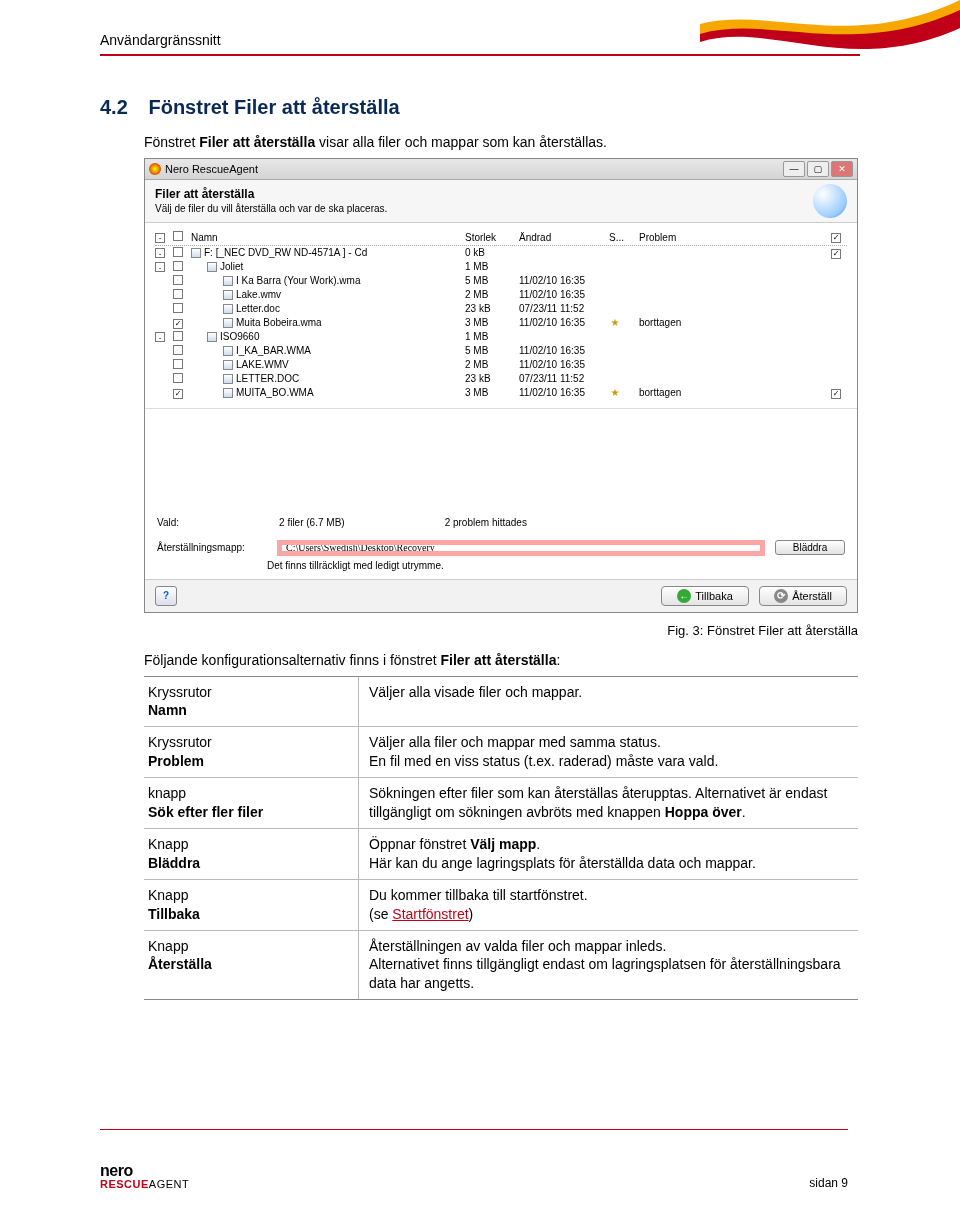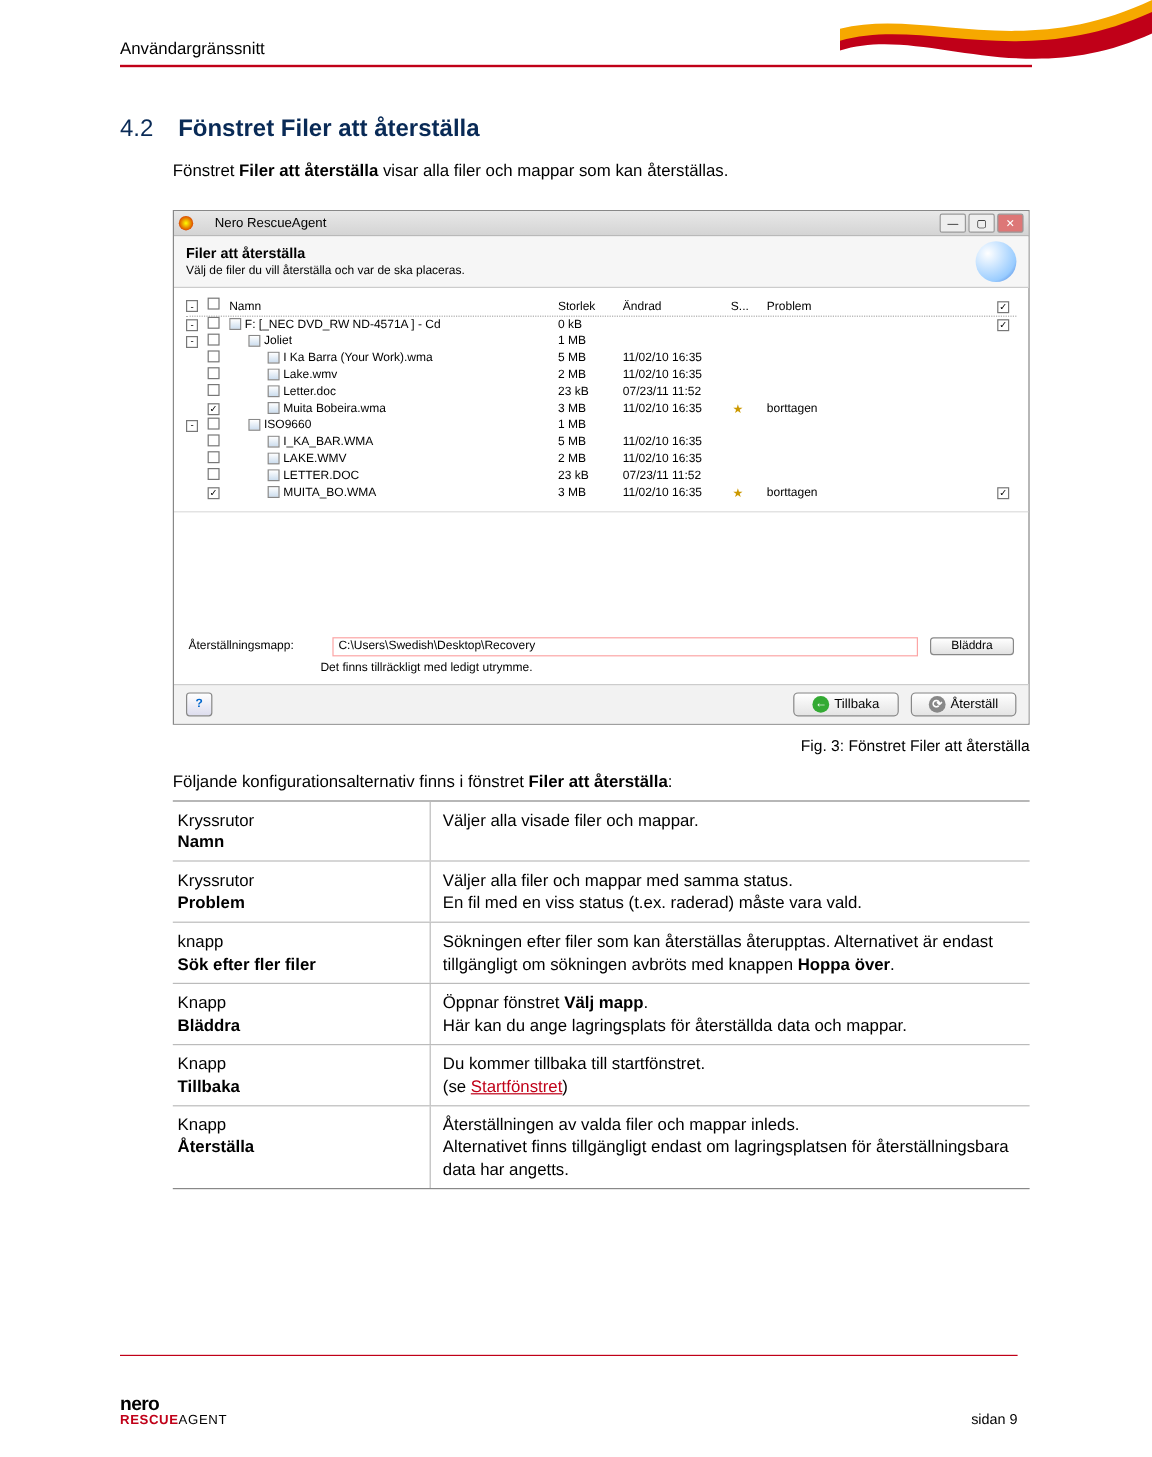--- a/index.html
+++ b/index.html
@@ -27,34 +27,34 @@
   .page-header-line {
     height: 2px;
     background: #c00018;
     margin-top: 2px;
   }
   .content {
     padding: 40px 100px 0 100px;
   }
   .section-number {
     font-size: 20px;
-    font-weight: normal;
+    font-weight: bold;
     color: #092a56;
     display: inline-block;
     width: 44px;
     vertical-align: top;
   }
   .section-title {
     font-size: 20px;
     font-weight: bold;
     color: #092a56;
     display: inline-block;
   }
   .intro {
-    margin: 14px 0 22px 44px;
+    margin: 14px 0 5px 44px;
     font-size: 14px;
     line-height: 1.4;
   }
   .screenshot {
     margin-left: 44px;
     width: 714px;
     border: 1px solid #888;
     background: #fff;
     font-family: "Segoe UI", Tahoma, sans-serif;
     font-size: 10px;
@@ -62,21 +62,21 @@
   }
   .ss-titlebar {
     display: flex;
     align-items: center;
     justify-content: space-between;
     background: linear-gradient(#e8e8e8,#d4d4d4);
     border-bottom: 1px solid #aaa;
     padding: 2px 4px;
     font-size: 11px;
   }
-  .ss-titlebar-left { display: flex; align-items: flex-end; gap: 18px; }
+  .ss-titlebar-left { display: flex; align-items: flex-end; gap: 4px; }
   .ss-win-icons { display: flex; gap: 2px; }
   .ss-win-btn {
     width: 22px; height: 16px;
     border: 1px solid #999;
     background: #eee;
     display: flex; align-items: center; justify-content: center;
     font-size: 9px;
     border-radius: 2px;
   }
   .ss-close { background: #d77; color:#fff; }
@@ -151,24 +151,25 @@
   }
   .ss-path-row {
     display: grid;
     grid-template-columns: 110px 1fr 70px;
     gap: 10px;
     padding: 4px 12px 2px 12px;
     align-items: center;
     font-size: 10px;
   }
   .ss-path-input {
-    border: 1px solid #fca5a5;
+    border: 5px solid #fca5a5;
     padding: 1px 4px;
     font-size: 10px;
     height: 16px;
+    font-family: Liberation Serif, serif;
   }
   .ss-btn {
     border: 1px solid #888;
     background: linear-gradient(#fff,#e2e2e2);
     padding: 1px 6px;
     font-size: 10px;
     border-radius: 3px;
     text-align: center;
   }
   .ss-space-note {
@@ -432,20 +433,25 @@
             <div><span class="ss-star">★</span></div>
             <div>borttagen</div>
             <div></div>
             <div class="ss-check-col"><span class="ss-box ss-checked"></span></div>
           </div>
         </div>
     </div>
 
     <div style="height:100px;"></div>
 
+    <div class="ss-summary">
+      <span><span>Vald:</span></span>
+      <span>2 filer (6.7 MB)</span>
+      <span>2 problem hittades</span>
+    </div>
 
     <div class="ss-path-row">
       <span>Återställningsmapp:</span>
       <input class="ss-path-input" value="C:\Users\Swedish\Desktop\Recovery" style="">
       <div class="ss-btn">Bläddra</div>
     </div>
     <div class="ss-space-note">Det finns tillräckligt med ledigt utrymme.</div>
 
     <div class="ss-footer">
       <div class="ss-help">?</div>

